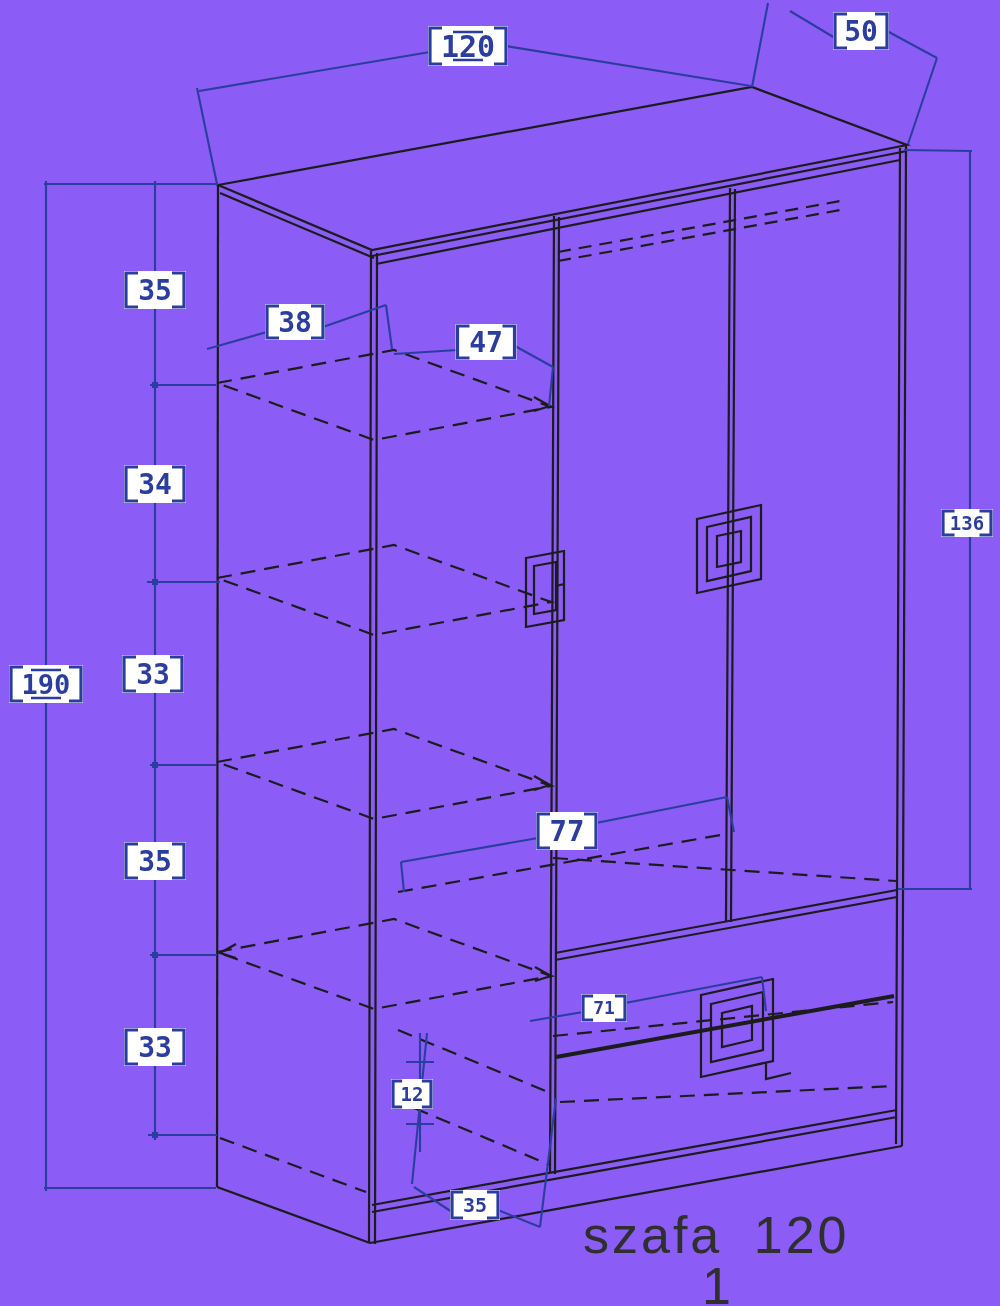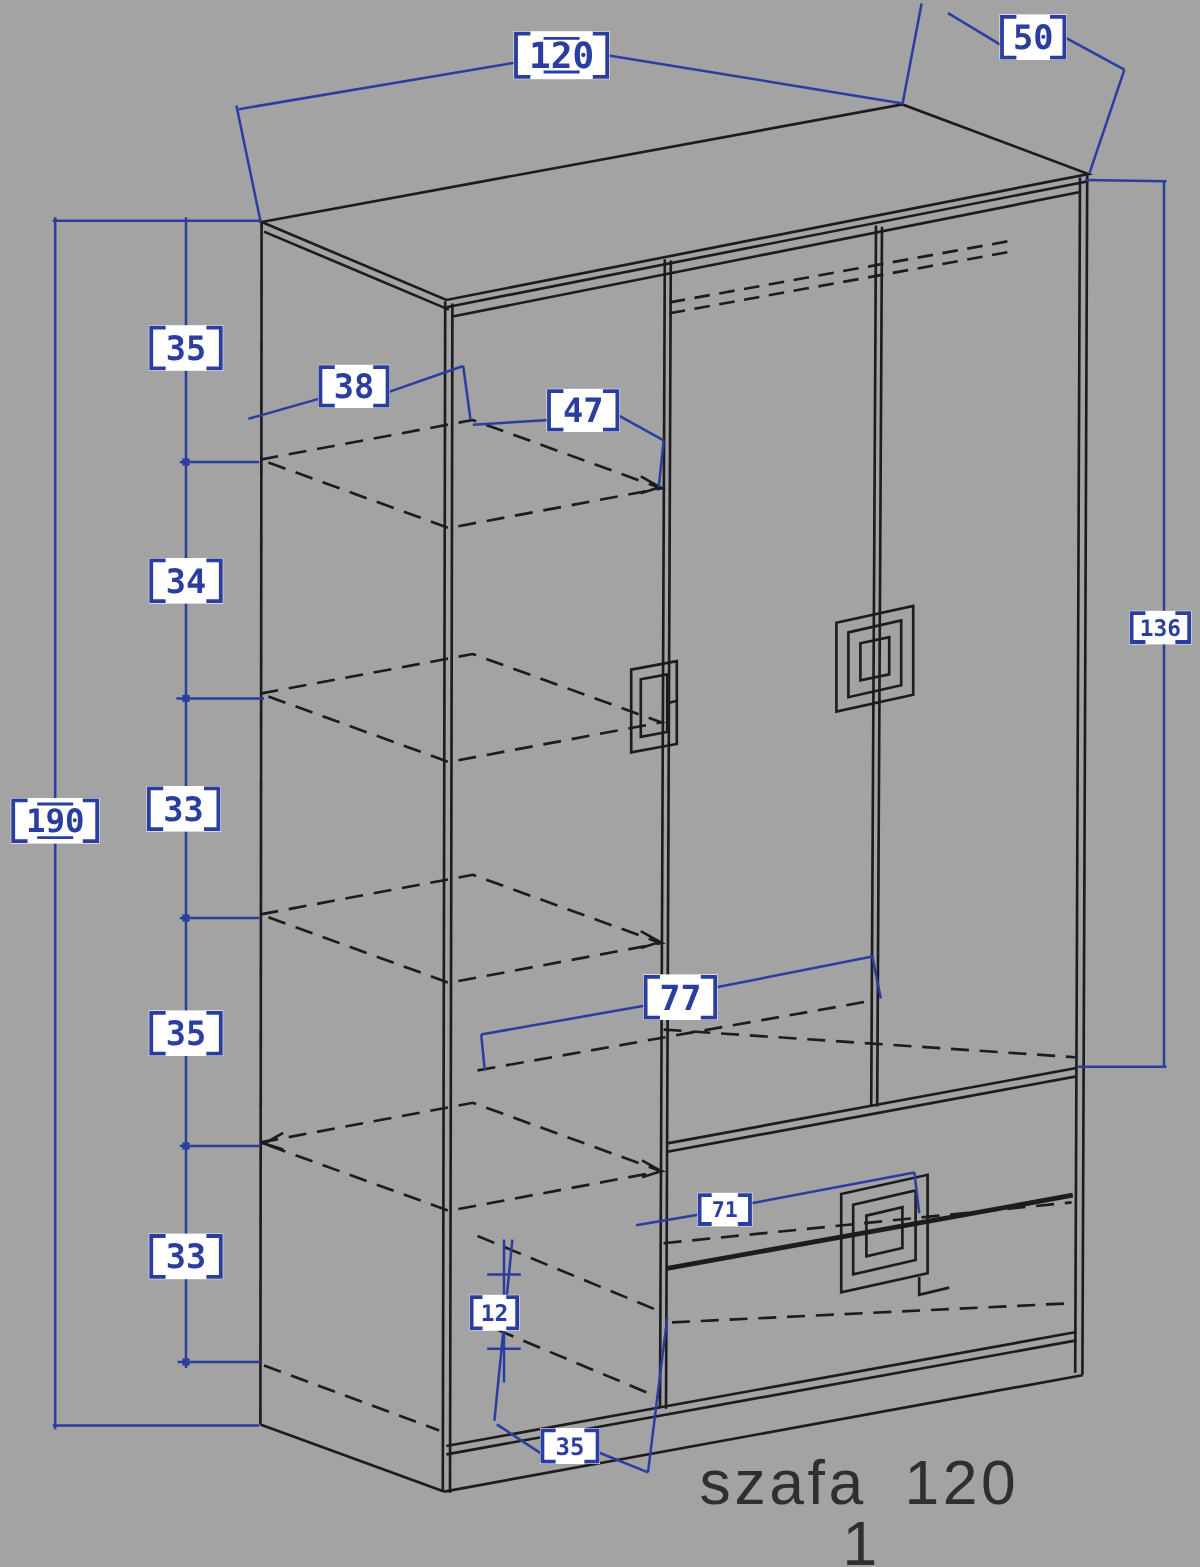--- a/index.html
+++ b/index.html
@@ -1,16 +1,16 @@
 <!DOCTYPE html>
 <html><head>
 <meta charset="utf-8">
 <style>
   html,body{margin:0;padding:0;background:#ffffff;}
-  .sheet{width:1000px;height:1306px;position:relative;background:#a3a3a3;overflow:hidden;
+  .sheet{width:1000px;height:1306px;position:relative;background:#8b5cf6;overflow:hidden;
          font-family:"DejaVu Sans","Liberation Sans",sans-serif;}
   svg{display:block}
   .k{stroke:#1c1c1c;fill:none;stroke-width:2.2;stroke-linecap:butt;stroke-linejoin:miter;}
   .kh{stroke:#1c1c1c;fill:none;stroke-width:4;}
   .kd{stroke:#1c1c1c;fill:none;stroke-width:2.2;stroke-dasharray:15 9;}
   .kr{stroke:#1c1c1c;fill:none;stroke-width:2.2;stroke-dasharray:13 8;}
   .b{stroke:#2b3ea0;fill:none;stroke-width:2.1;stroke-linecap:butt;}
   .dimtext{font-family:"DejaVu Sans Mono","Liberation Mono",monospace;font-weight:bold;fill:#2b3ea0;}
   .title-text{font-family:"Liberation Sans","DejaVu Sans",sans-serif;fill:#2f2f2f;letter-spacing:3px;word-spacing:14px;}
 </style>

